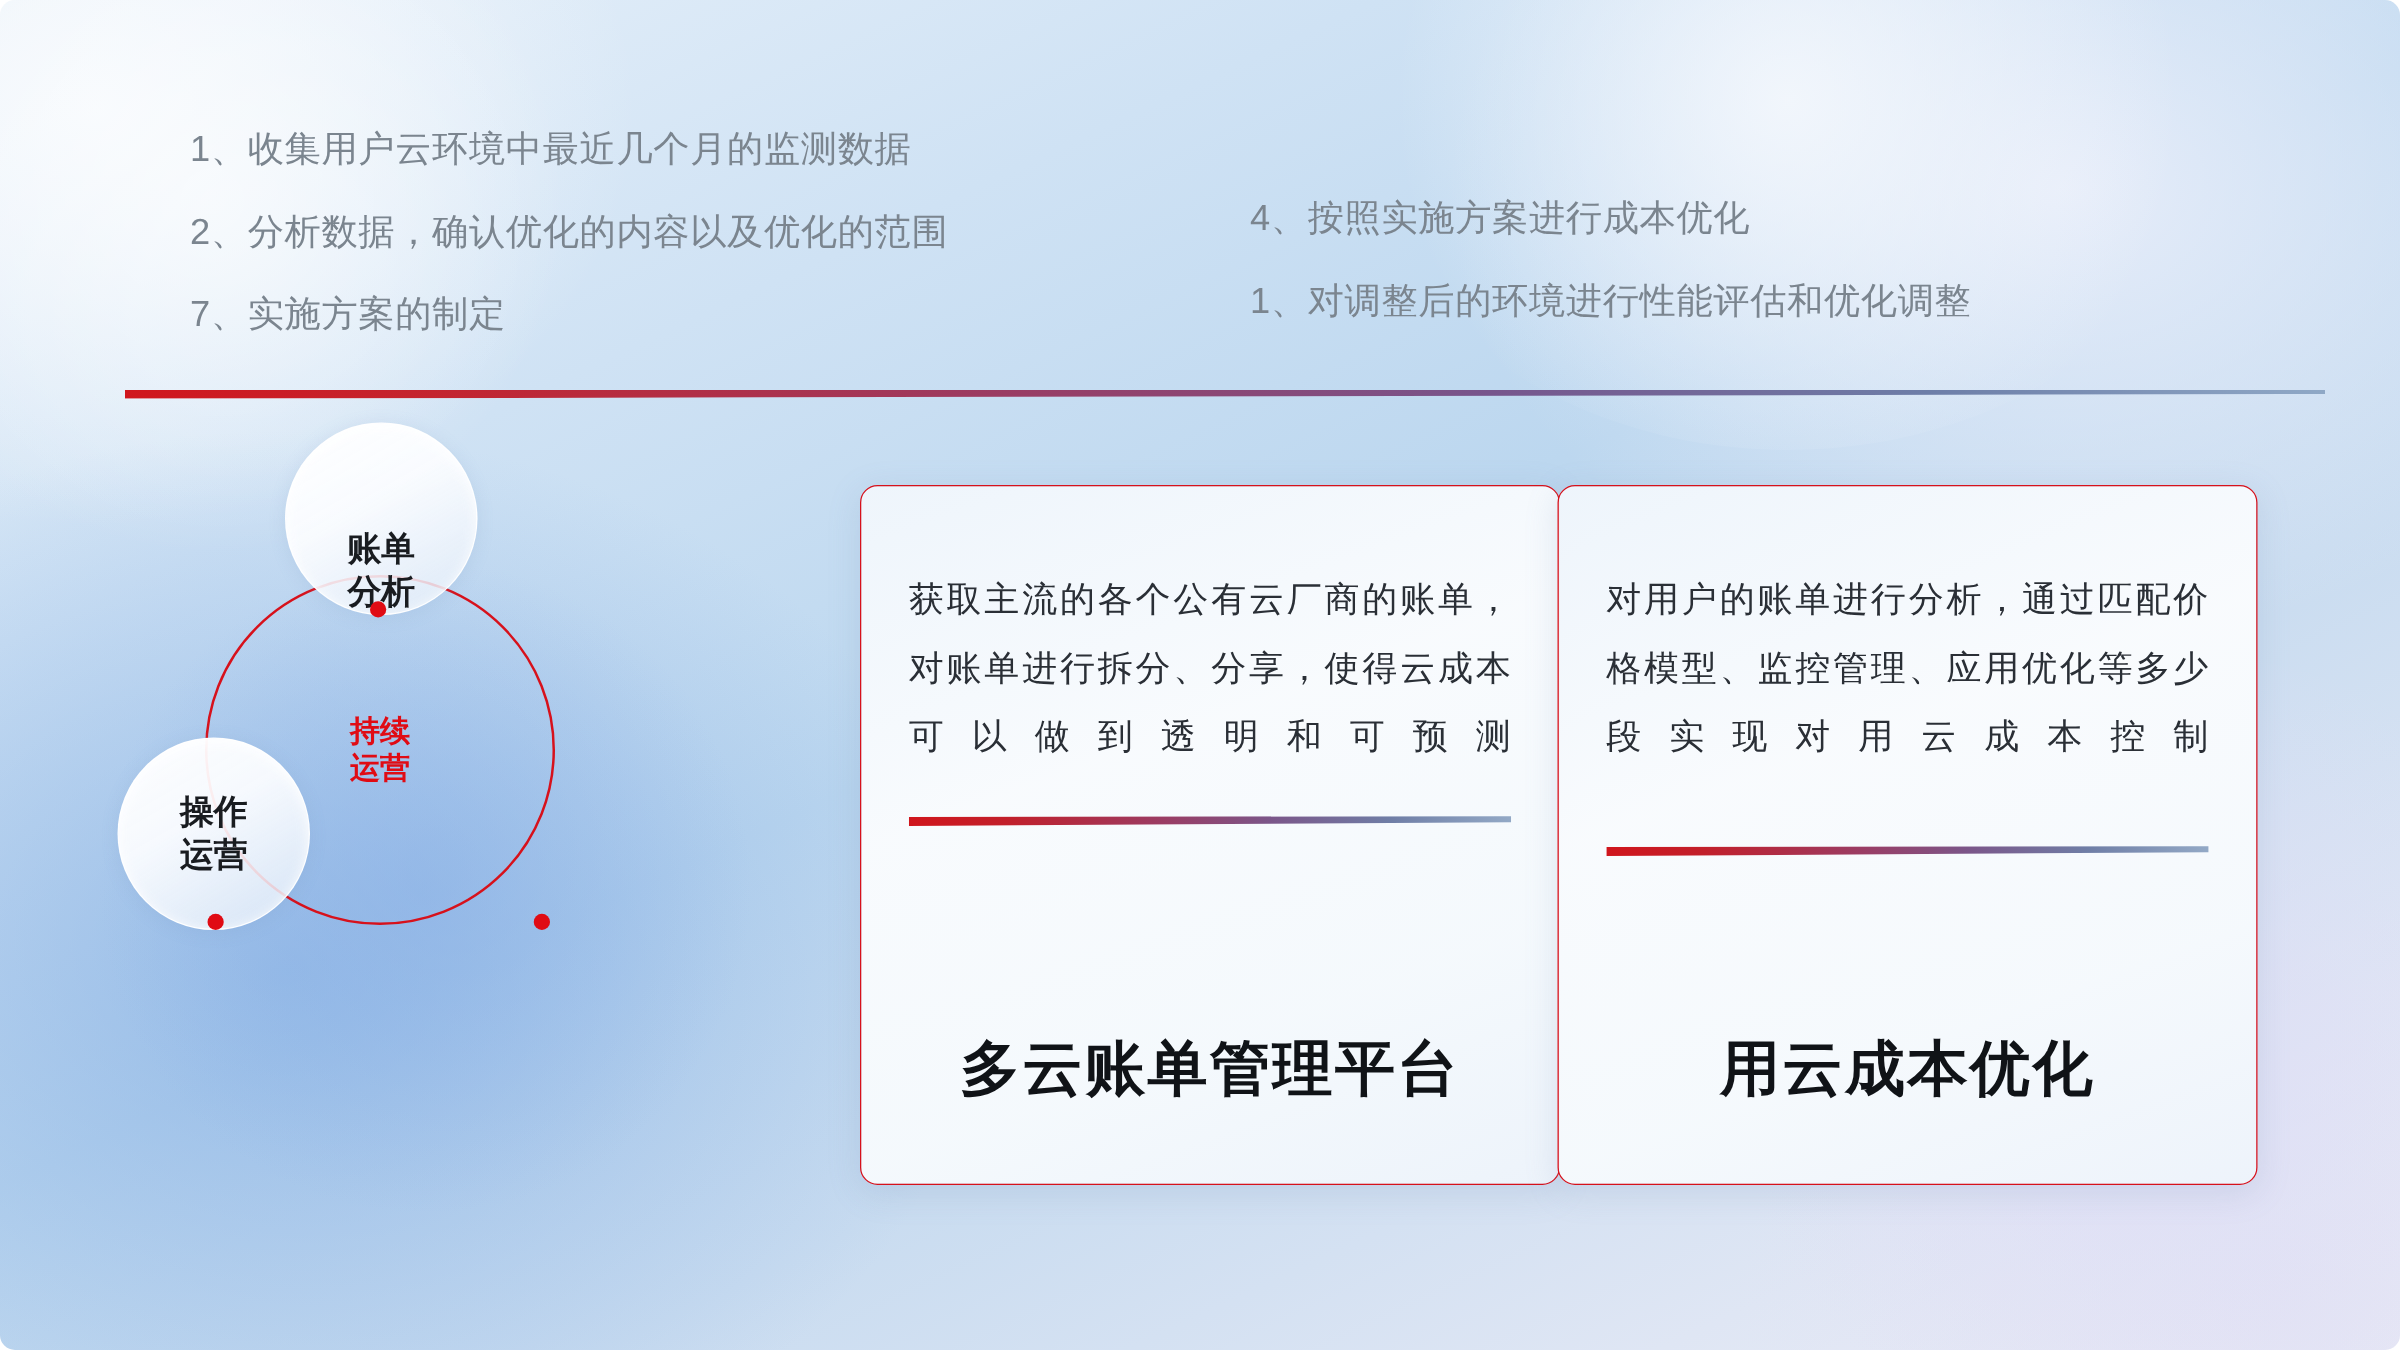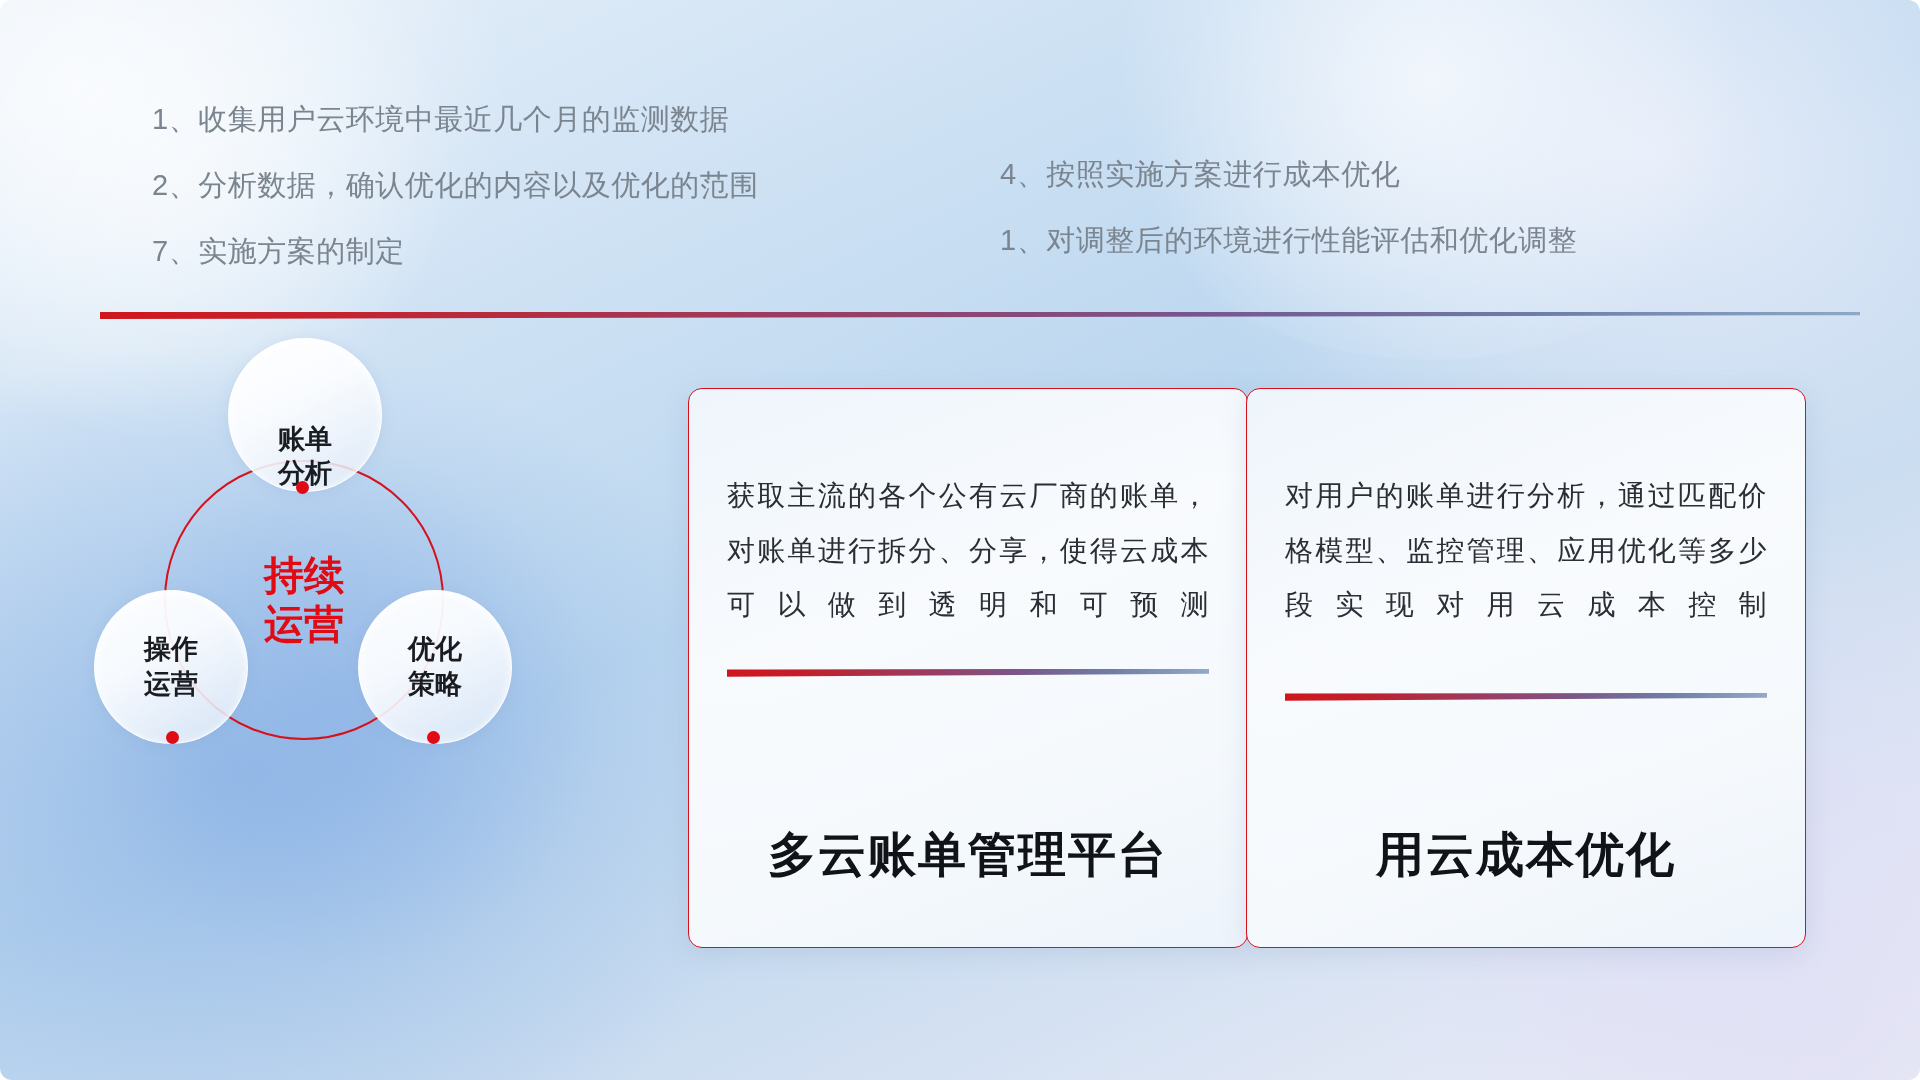--- a/index.html
+++ b/index.html
@@ -59,39 +59,39 @@
   }
   #circ-top  { left: 138px; top: -12px; width: 152px; height: 152px; align-items: flex-end; }
   #circ-bl   { left: 4px;  top: 240px; width: 152px; height: 152px; }
   #circ-br   { left: 268px; top: 240px; width: 152px; height: 152px; }
   #circ-main {
     left: 74px; top: 110px; width: 276px; height: 276px;
     border: 2.5px solid #d7111b; border-radius: 50%;
     background: transparent;
   }
   #circ-main .label {
-    color: #e00b14; font-weight: bold; font-size: 40px; line-height: 1.22;
+    color: #e00b14; font-weight: bold; font-size: 24px; line-height: 1.22;
     text-align: center;
   }
   .vdot {
     position: absolute; width: 13px; height: 13px; border-radius: 50%;
     background: #e00b14;
   }
   #vdot-top { left: 206px; top: 131px; }
   #vdot-bl  { left: 76px;  top: 381px; }
   #vdot-br  { left: 337px; top: 381px; }
 
   
   .card {
     position: absolute; top: 388px; width: 560px; height: 560px;
     border: 1.6px solid #d7111b; border-radius: 14px;
     background: linear-gradient(160deg, rgba(240,246,252,0.96) 0%, rgba(250,252,254,0.97) 38%, rgba(246,250,253,0.97) 72%, rgba(238,244,251,0.96) 100%);
     box-shadow: 0 6px 26px rgba(110,140,180,0.18);
     box-sizing: border-box;
-    padding: 80px 38px 0 38px;
+    padding: 64px 38px 0 38px;
     display: flex; flex-direction: column;
   }
   #card-1 { left: 688px; }
   #card-2 { left: 1246px; gap: 24px; }
   .card-body {
     color: #2a2f36; font-size: 28px; line-height: 1.95;
     letter-spacing: 0.4px;
     text-align: justify; text-align-last: justify;
     flex: 0 0 auto;
   }
@@ -145,26 +145,20 @@
       </div>
     </div>
 
     <div class="circ circ-white" id="circ-bl">
       <div>
         <div>操作</div>
         <div>运营</div>
       </div>
     </div>
 
-    <div class="circ circ-white" id="circ-br">
-      <div>
-        <div>优化</div>
-        <div>策略</div>
-      </div>
-    </div>
 
     <div class="vdot" id="vdot-top"></div>
     <div class="vdot" id="vdot-bl"></div>
     <div class="vdot" id="vdot-br"></div>
   </div>
 
   <div class="card" id="card-1">
     <div class="card-body">获取主流的各个公有云厂商的账单，对账单进行拆分、分享，使得云成本可以做到透明和可预测</div>
     <div class="card-divider"></div>
     <div class="card-title">多云账单管理平台</div>

